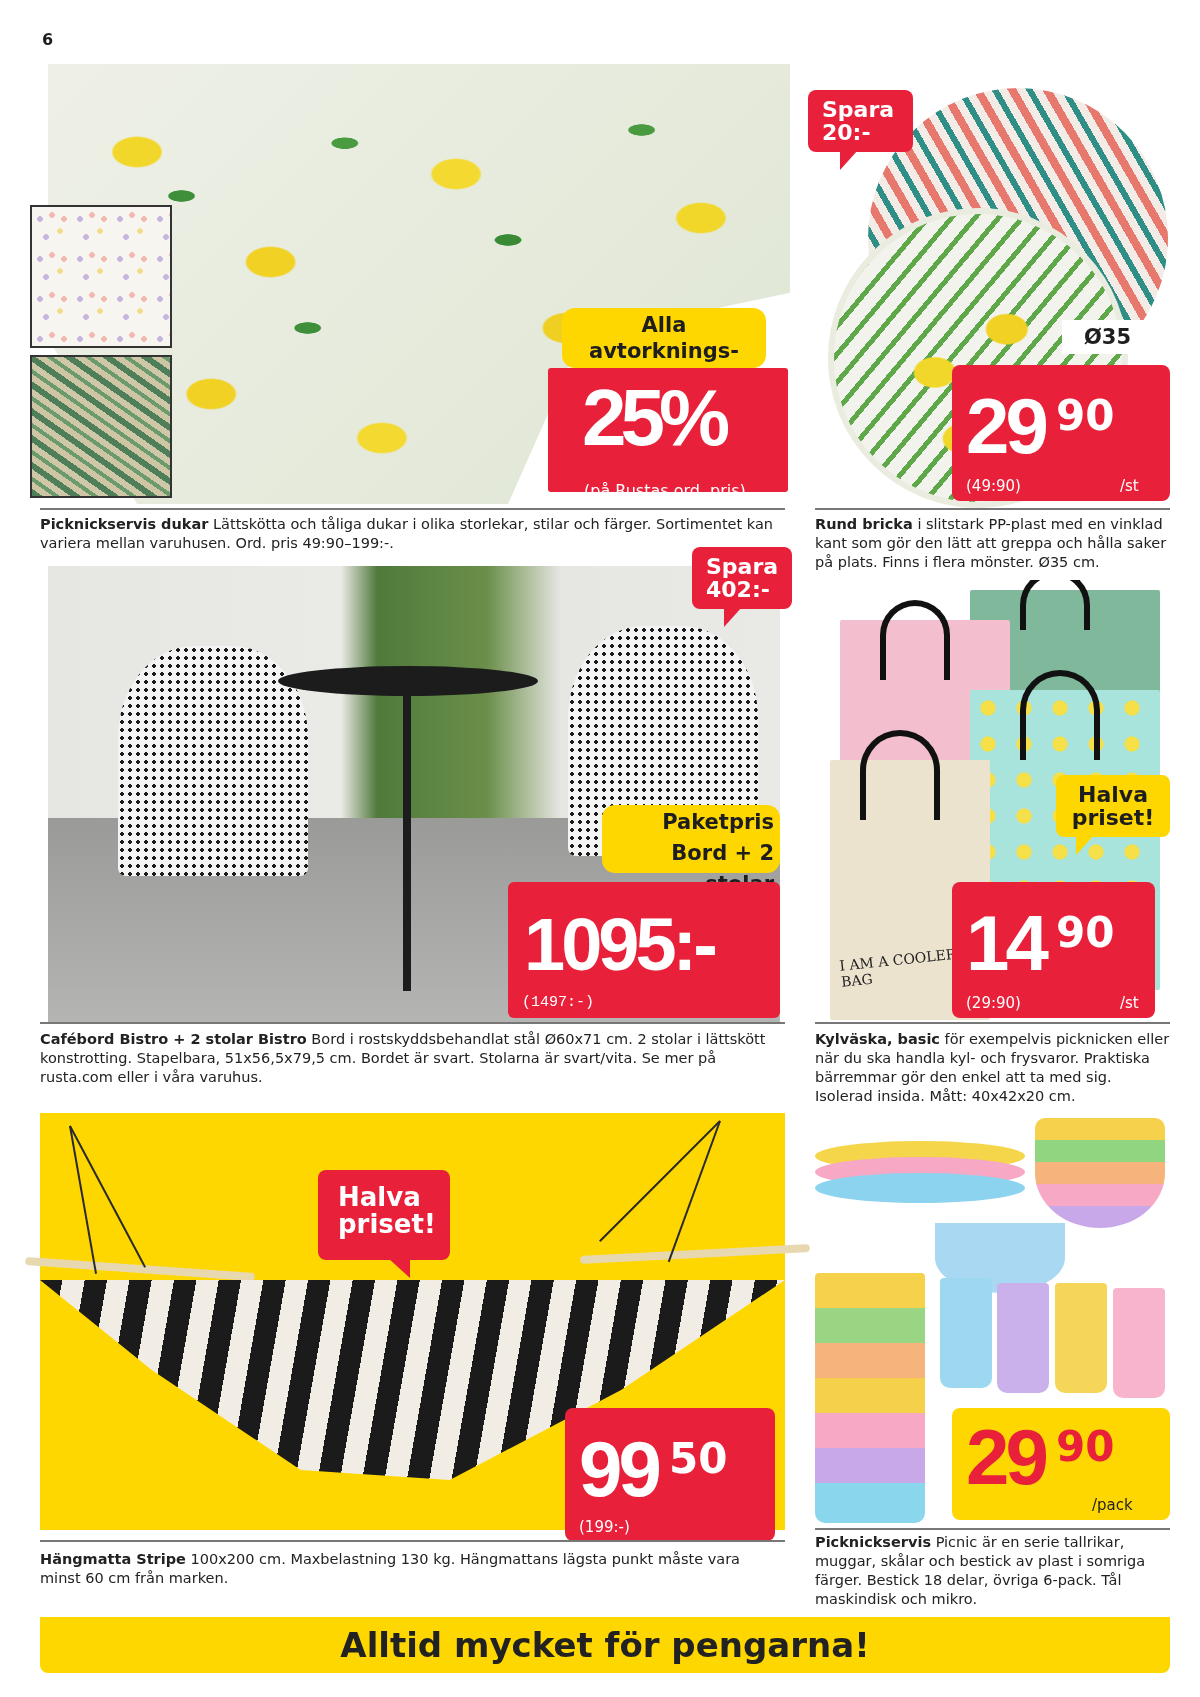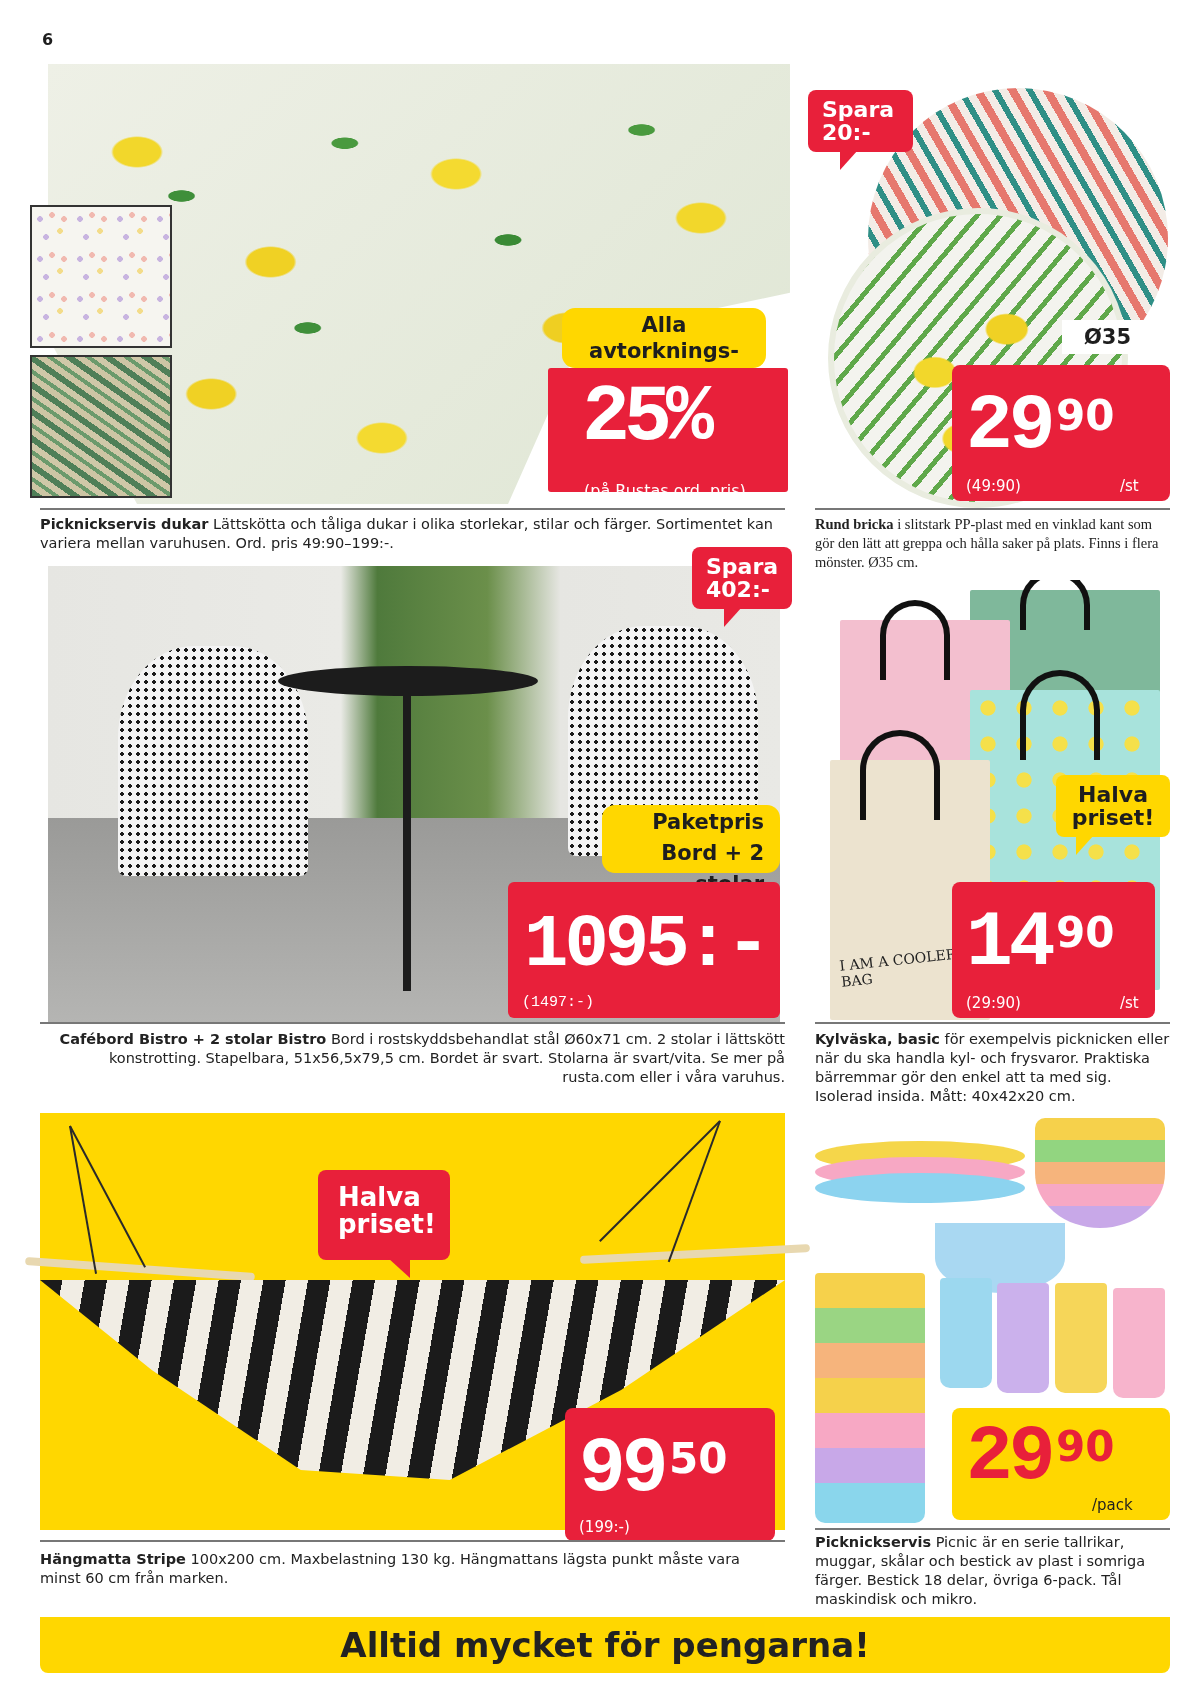--- a/index.html
+++ b/index.html
@@ -94,21 +94,21 @@
   .bar { position: absolute; height: 8px; background: #e8d8b0; border-radius: 4px; }
 
   .picnic { left: 815px; top: 1113px; width: 355px; height: 420px; }
   .cup { position: absolute; border-radius: 4px 4px 10px 10px; }
   .bowl { position: absolute; border-radius: 0 0 50% 50%; }
 
   
   .red-price {
     position: absolute; background: #e8203a; color: #fff; border-radius: 8px;
   }
-  .price-main { position: absolute; font-weight: bold; line-height: 1; letter-spacing: -4px; font-family: Liberation Mono, monospace; }
+  .price-main { position: absolute; font-weight: bold; line-height: 1; letter-spacing: -4px; font-family: Liberation Sans, sans-serif; }
   .price-sup { position: absolute; font-weight: bold; line-height: 1; font-family: "DejaVu Sans", sans-serif; }
   .price-ord { position: absolute; font-size: 15px; }
   .price-unit { position: absolute; font-size: 15px; }
 
   .speech {
     position: absolute; background: #e8203a; color: #fff; border-radius: 8px;
     font-weight: bold; line-height: 1.05; padding: 8px 14px;
   }
   .speech::after {
     content: ""; position: absolute; bottom: -18px; width: 0; height: 0;
@@ -168,51 +168,51 @@
   <div class="label-white" style="left:1062px; top:320px; width:106px; height:34px; font-size:21px; line-height:34px; padding-left:22px;" data-name="tray-size-label">Ø35 cm</div>
 
   <div class="red-price" style="left:952px; top:365px; width:218px; height:136px;" data-name="tray-price-badge">
     <div class="price-main" style="left:14px; top:22px; font-size:78px;" data-name="tray-price-main">29</div>
     <div class="price-sup" style="left:104px; top:30px; font-size:42px;" data-name="tray-price-cents">90</div>
     <div class="price-ord" style="left:14px; top:112px;" data-name="tray-price-ord">(49:90)</div>
     <div class="price-unit" style="left:168px; top:112px;" data-name="tray-price-unit">/st</div>
   </div>
 
   <div class="rule" style="left:815px; top:508px; width:355px;" data-name="divider"></div>
-  <p class="desc" style="left:815px; top:515px; width:355px;font-family:Liberation Serif, serif;" data-name="tray-description">
+  <p class="desc" style="left:815px; top:515px; width:355px;" data-name="tray-description">
     <b data-name="tray-title">Rund bricka</b>
     <span data-name="tray-description-text">i slitstark PP-plast med en vinklad kant som gör den lätt att greppa och hålla saker på plats. Finns i flera mönster. Ø35 cm.</span>
   </p>
 </section>
 
 <section data-name="product-bistro-set">
   <div class="img bistro" data-name="bistro-set-image">
     <div class="chair chair-l" data-name="chair-left"></div>
     <div class="chair chair-r" data-name="chair-right"></div>
     <div class="table-top" data-name="bistro-table"></div>
     <div class="table-leg" data-name="bistro-table-leg"></div>
   </div>
 
   <div class="speech" style="left: 692px; top: 547px; width: 100px; font-size: 22px; --x: 0;" data-name="bistro-save-badge">
     <div data-name="bistro-save-line1">Spara</div>
     <div data-name="bistro-save-line2">402:-</div>
   </div>
 
-  <div class="label-yellow" style="left:602px; top:805px; width:178px; height:68px; padding:2px 16px; font-size:21px; line-height:31px;" data-name="bistro-package-label">
+  <div class="label-yellow" style="left:602px; top:805px; width:178px; height:68px; padding:2px 6px; font-size:21px; line-height:31px;" data-name="bistro-package-label">
     <div data-name="bistro-package-line1">Paketpris</div>
     <div data-name="bistro-package-line2">Bord + 2 stolar</div>
   </div>
 
   <div class="red-price" style="left:508px; top:882px; width:272px; height:136px; border-radius:6px;" data-name="bistro-price-badge">
     <div class="price-main" style="left:16px; top:26px; font-size:74px;" data-name="bistro-price-main">1095:-</div>
     <div class="price-ord" style="left:14px; top:112px;font-family:Liberation Mono, monospace;" data-name="bistro-price-ord">(1497:-)</div>
   </div>
 
   <div class="rule" style="left:40px; top:1022px; width:745px;" data-name="divider"></div>
-  <p class="desc" style="left:40px; top:1030px; width:745px;text-align:right;" data-name="bistro-description">
+  <p class="desc" style="left:40px; top:1030px; width:745px;" data-name="bistro-description">
     <b data-name="bistro-title">Cafébord Bistro + 2 stolar Bistro</b>
     <span data-name="bistro-description-text">Bord i rostskyddsbehandlat stål Ø60x71 cm. 2 stolar i lättskött konstrotting. Stapelbara, 51x56,5x79,5 cm. Bordet är svart. Stolarna är svart/vita. Se mer på rusta.com eller i våra varuhus.</span>
   </p>
 </section>
 
 <section data-name="product-cooler-bag">
   <div class="img bags" data-name="cooler-bag-image">
     <div class="bag bag-green" data-name="bag-green"></div>
     <div class="strap" style="left:200px; top:-10px; width:70px; height:60px;" data-name="bag-strap"></div>
     <div class="bag bag-pink" data-name="bag-pink"></div>

